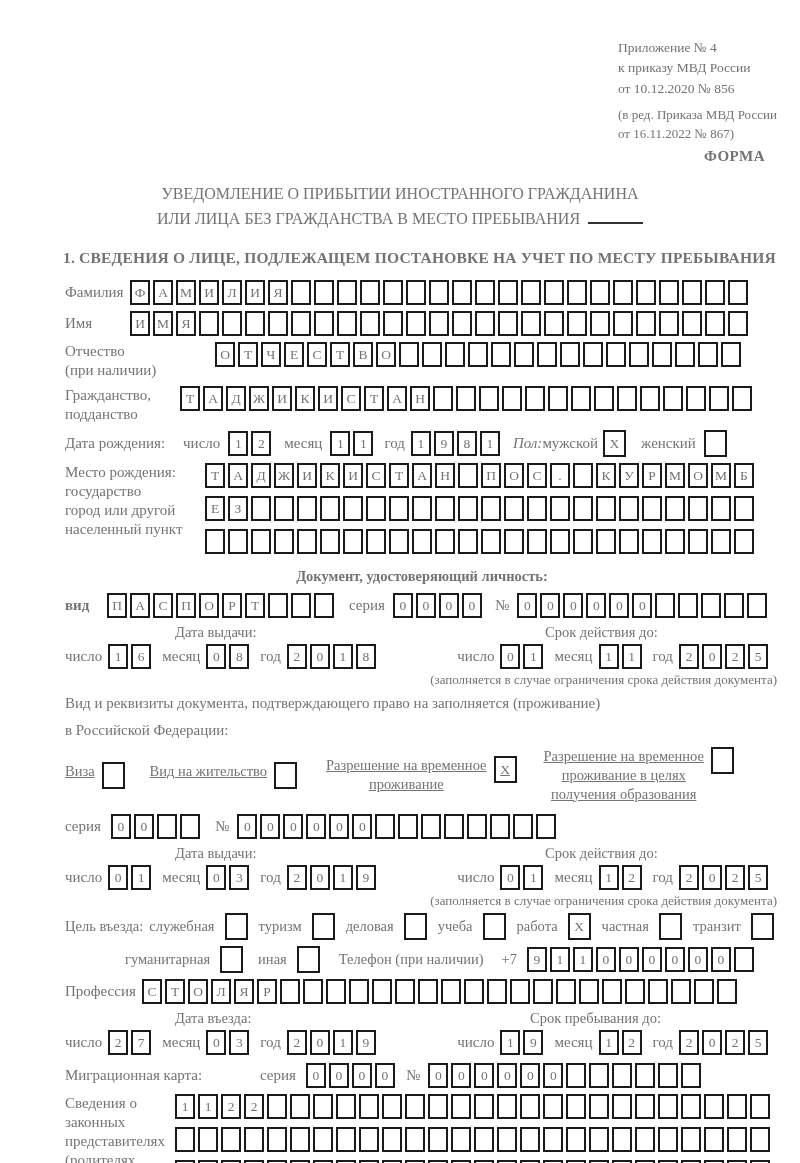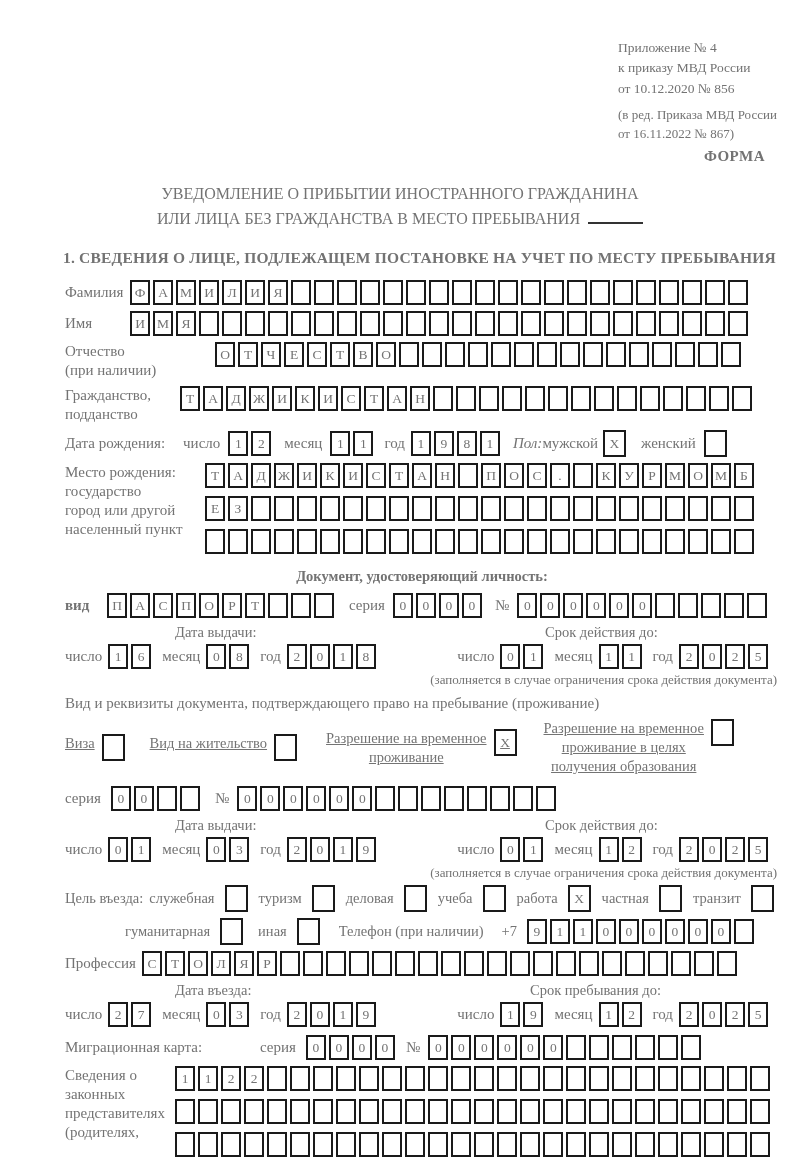--- a/index.html
+++ b/index.html
@@ -404,21 +404,22 @@
               <span class="cell">2</span>
               <span class="cell">0</span>
               <span class="cell">2</span>
               <span class="cell">5</span>
             </span>
         </span>
       </div>
       <div class="note">(заполняется в случае ограничения срока действия документа)</div>
     </div>
 
-    <div class="plain">Вид и реквизиты документа, подтверждающего право на пребывание (проживание)</div>
+    <div class="plain">Вид и реквизиты документа, подтверждающего право на заполняется (проживание)</div>
+    <div class="plain">в Российской Федерации:</div>
 
     <div class="optrow">
       <span class="opt">
         <span class="olbl">Виза</span>
         <span class="grid chk">
             <span class="cell"></span>
           </span>
       </span>
       <span class="opt" style="margin-left:10px;">
         <span class="olbl">Вид на жительство</span>

